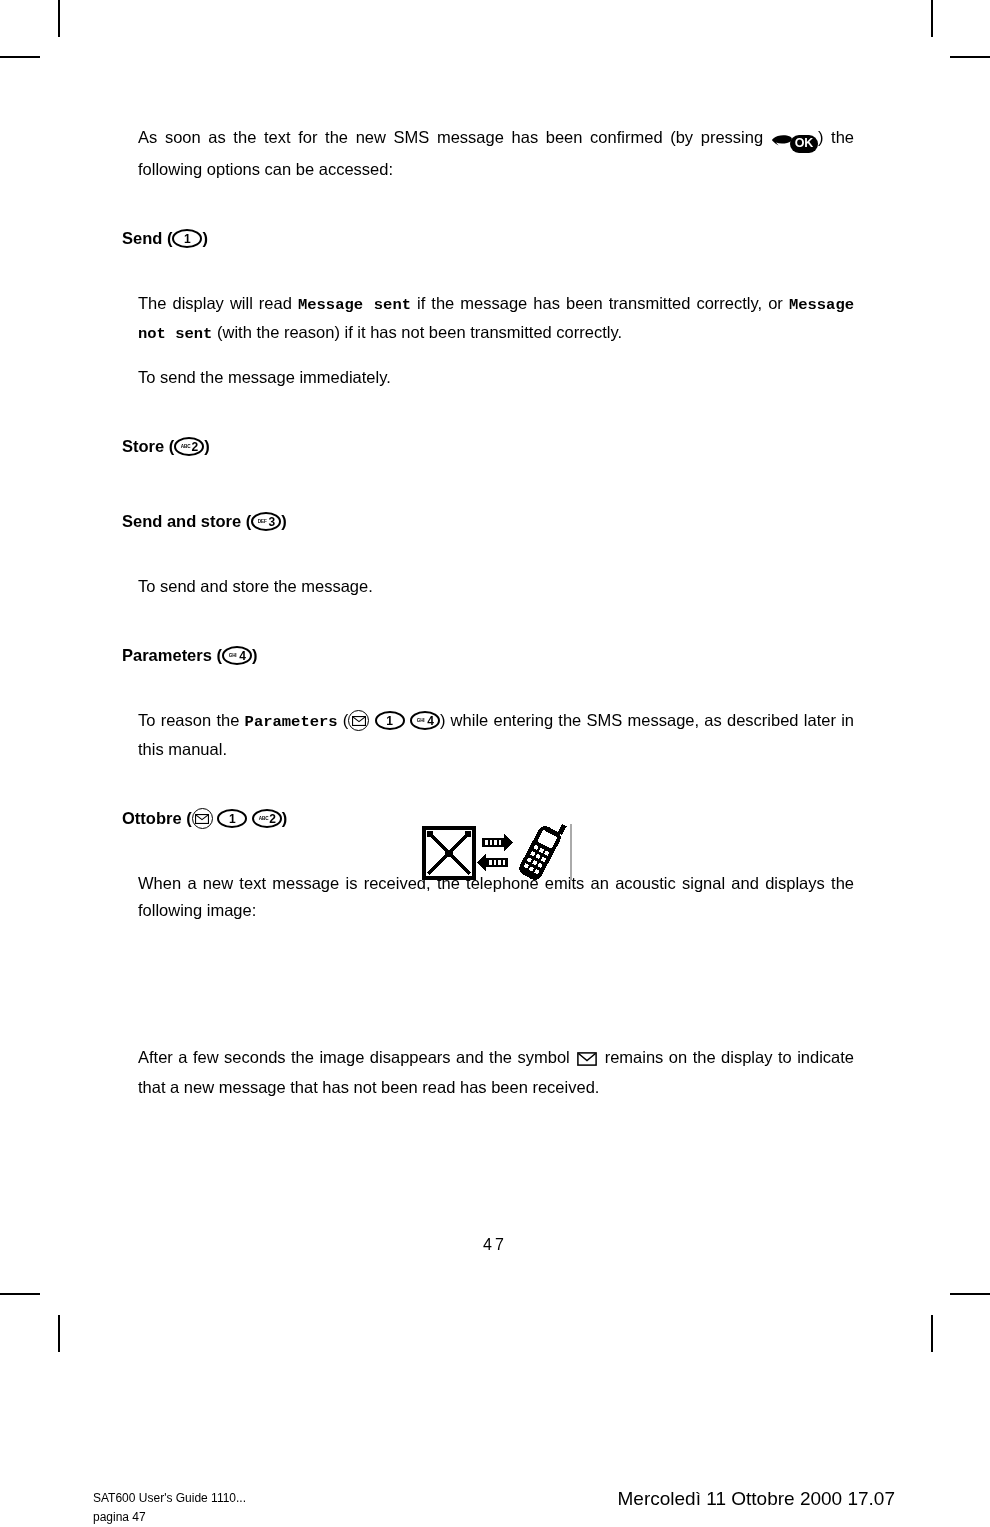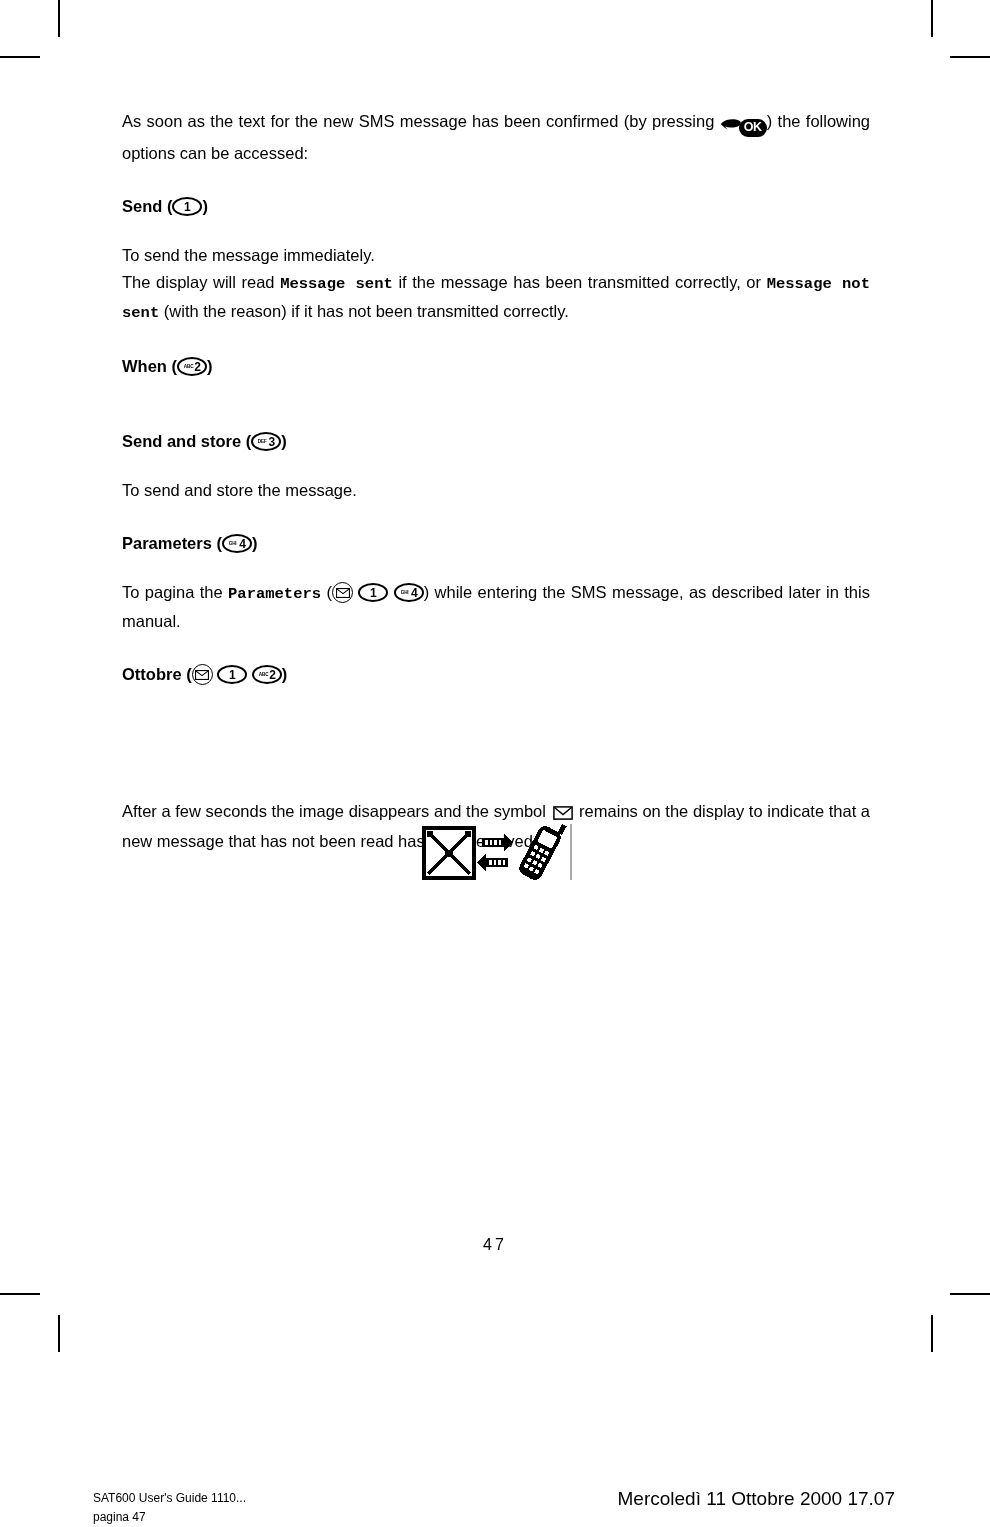--- a/index.html
+++ b/index.html
@@ -37,21 +37,21 @@
   .page {
     position: absolute;
     left: 122px;
     top: 108px;
     width: 748px;
   }
 
   p.body {
     font-size: 16.5px;
     line-height: 27px;
-    margin: 0;
+    margin: 16px;
     text-align: justify;
     text-justify: inter-word;
   }
   p.body.nojust { text-align: left; }
 
   h3.heading {
     font-size: 16.5px;
     font-weight: bold;
     margin: 0;
     line-height: 27px;
@@ -209,58 +209,59 @@
   <p class="body"><span>As soon as the text for the new SMS message has been confirmed (by pressing </span><span class="key-hook"><svg width="22" height="14" viewBox="0 0 22 14">
           <path d="M2.6 4.2 C6 1.2 14 0.4 19 2.6 C21.2 3.6 21.6 5.6 19.8 7.2 C17 9.6 9.6 10.4 5 8.6 L7.6 11.4 L4.4 9.6 L1.4 6.8 C0.6 6.0 1.4 5.0 2.6 4.2 Z M4.6 4.6 C8 2.8 14.5 2.4 18 4.0 C19.2 4.6 19.2 5.6 18.2 6.3 C15.2 8.2 8.6 8.4 5.2 6.6 C4.2 6.0 3.8 5.0 4.6 4.6 Z" fill="#000"></path>
         </svg></span><span class="key-ok">OK</span><span>) the following options can be accessed:</span></p>
 
   <div class="gap-md"></div>
 
   <h3 class="heading"><span>Send (</span><span class="key-oval one"><span class="digit">1</span></span><span>)</span></h3>
 
   <div class="gap-sm"></div>
 
+  <p class="body"><span>The display will read </span><code class="mono">Message  sent</code><span> if the message has been transmitted correctly, or </span><code class="mono">Message not sent</code><span> (with the reason) if it has not been transmitted correctly.</span></p>
   <p class="body nojust">To send the message immediately.</p>
-  <p class="body"><span>The display will read </span><code class="mono">Message  sent</code><span> if the message has been transmitted correctly, or </span><code class="mono">Message not sent</code><span> (with the reason) if it has not been transmitted correctly.</span></p>
-
-  <div class="gap-md"></div>
-
-  <h3 class="heading"><span>When (</span><span class="key-oval"><span class="letters">ABC</span><span class="digit">2</span></span><span>)</span></h3>
+
+  <div class="gap-md"></div>
+
+  <h3 class="heading"><span>Store (</span><span class="key-oval"><span class="letters">ABC</span><span class="digit">2</span></span><span>)</span></h3>
 
   <div class="gap-sm"></div>
 
 
   <div class="gap-md"></div>
 
   <h3 class="heading"><span>Send and store (</span><span class="key-oval"><span class="letters">DEF</span><span class="digit">3</span></span><span>)</span></h3>
 
   <div class="gap-sm"></div>
 
   <p class="body nojust">To send and store the message.</p>
 
   <div class="gap-md"></div>
 
   <h3 class="heading"><span>Parameters (</span><span class="key-oval"><span class="letters">GHI</span><span class="digit">4</span></span><span>)</span></h3>
 
   <div class="gap-sm"></div>
 
-  <p class="body"><span>To pagina the </span><code class="mono">Parameters</code><span> (</span><span class="key-circle"><svg width="14" height="10" viewBox="0 0 14 10">
+  <p class="body"><span>To reason the </span><code class="mono">Parameters</code><span> (</span><span class="key-circle"><svg width="14" height="10" viewBox="0 0 14 10">
           <rect x="0.5" y="0.5" width="13" height="9" fill="#fff" stroke="#000" stroke-width="1.2"></rect>
           <path d="M0.8 0.9 L7 5.6 L13.2 0.9" fill="none" stroke="#000" stroke-width="1.1"></path>
         </svg></span>&nbsp;<span class="key-oval one"><span class="digit">1</span></span>&nbsp;<span class="key-oval"><span class="letters">GHI</span><span class="digit">4</span></span><span>) while entering the SMS message, as described later in this manual.</span></p>
 
   <div class="gap-md"></div>
 
   <h3 class="heading"><span>Ottobre (</span><span class="key-circle"><svg width="14" height="10" viewBox="0 0 14 10">
           <rect x="0.5" y="0.5" width="13" height="9" fill="#fff" stroke="#000" stroke-width="1.2"></rect>
           <path d="M0.8 0.9 L7 5.6 L13.2 0.9" fill="none" stroke="#000" stroke-width="1.1"></path>
         </svg></span>&nbsp;<span class="key-oval one"><span class="digit">1</span></span>&nbsp;<span class="key-oval"><span class="letters">ABC</span><span class="digit">2</span></span><span>)</span></h3>
 
   <div class="gap-sm"></div>
 
+  <p class="body">When a new text message is received, the telephone emits an acoustic signal and displays the following image:</p>
 
   <div style="height:88px"></div>
 
   <p class="body"><span>After a few seconds the image disappears and the symbol </span><span class="env-inline"><svg width="20" height="14" viewBox="0 0 20 14">
           <rect x="0.9" y="0.9" width="18.2" height="12.2" fill="#fff" stroke="#000" stroke-width="1.5"></rect>
           <path d="M1.5 1.5 L10 8.5 L18.5 1.5" fill="none" stroke="#000" stroke-width="1.5"></path>
         </svg></span><span> remains on the display to indicate that a new message that has not been read has been received.</span></p>
 
 </div>
 

